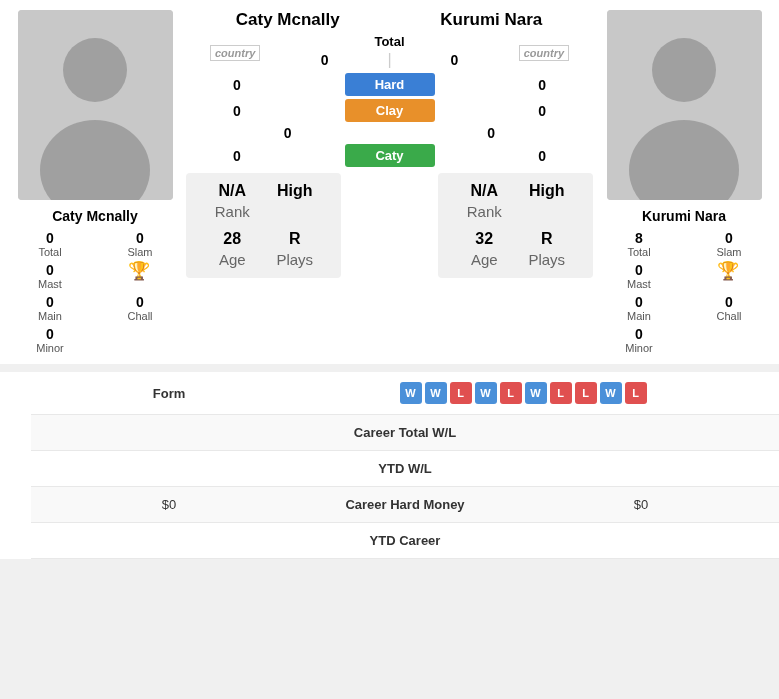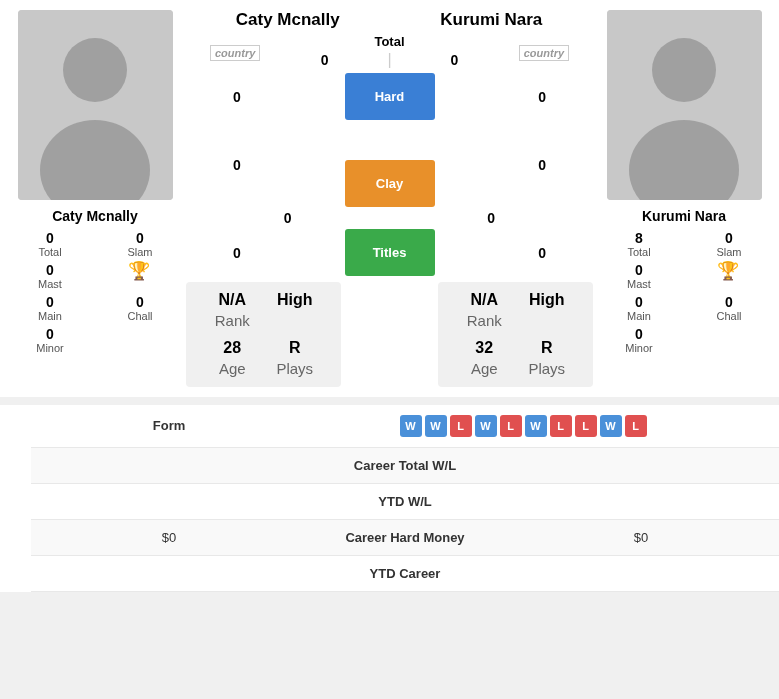--- a/index.html
+++ b/index.html
@@ -65,32 +65,32 @@
       align-items: center;
     }
 
     .trophy-icon {
       color: #4a90d9;
       font-size: 18px;
       line-height: 1;
     }
 
     .surface-btn {
-      padding: 16px 22px;
+      padding: 4px 22px;
       border: none;
       border-radius: 3px;
       color: #fff;
       font-size: 13px;
       font-weight: bold;
       cursor: pointer;
       min-width: 90px;
     }
 
     .btn-hard { background: #3a7fd5; }
-    .btn-clay { background: #e8902a; margin-top: 37px; }
+    .btn-clay { background: #e8902a; }
     .btn-indoor { background: #4a90d9; }
     .btn-grass { background: #3aaa4a; }
 
     
     .bottom-section {
       background: #fff;
       margin-top: 8px;
       width: 100%;
     }
 
@@ -354,21 +354,21 @@
         </div>
 
         <div class="surface-row">
           <div class="surface-score">0</div>
           <div class="surface-score">0</div>
         </div>
 
         <div class="surface-row">
           <div class="surface-score">0</div>
           <div class="surface-btn-cell">
-            <button class="surface-btn btn-grass">Titles</button>
+            <button class="surface-btn btn-grass">Caty</button>
           </div>
           <div class="surface-score">0</div>
         </div>
 
       </div>
 
       <div class="inner-stats">
 
         <div class="inner-stat-box">
           <div class="center-stat">

